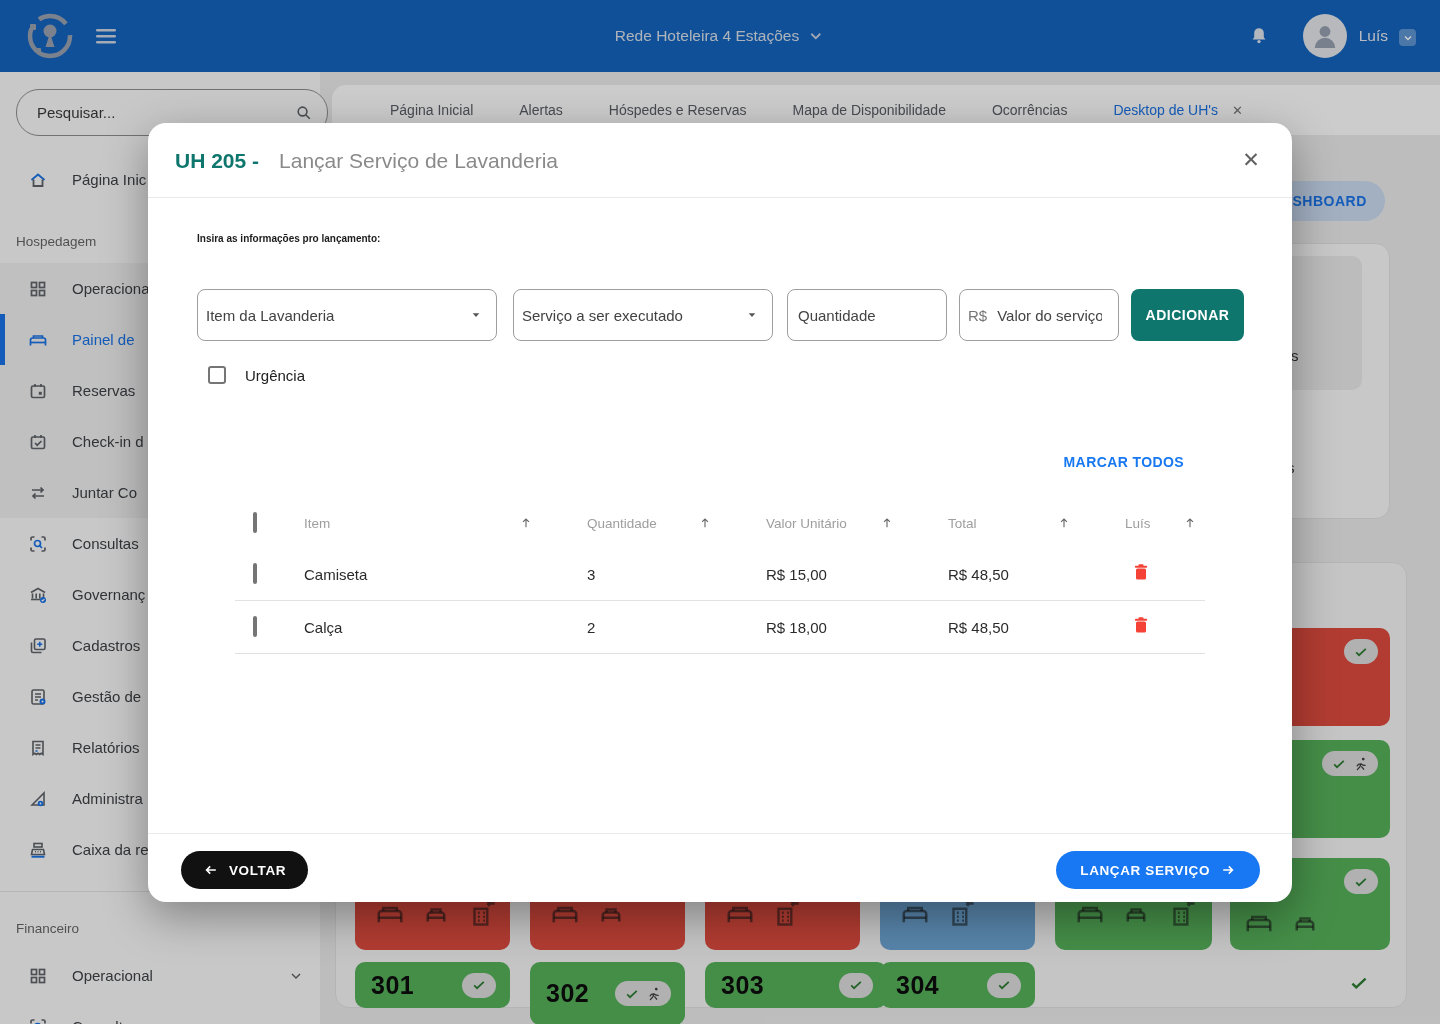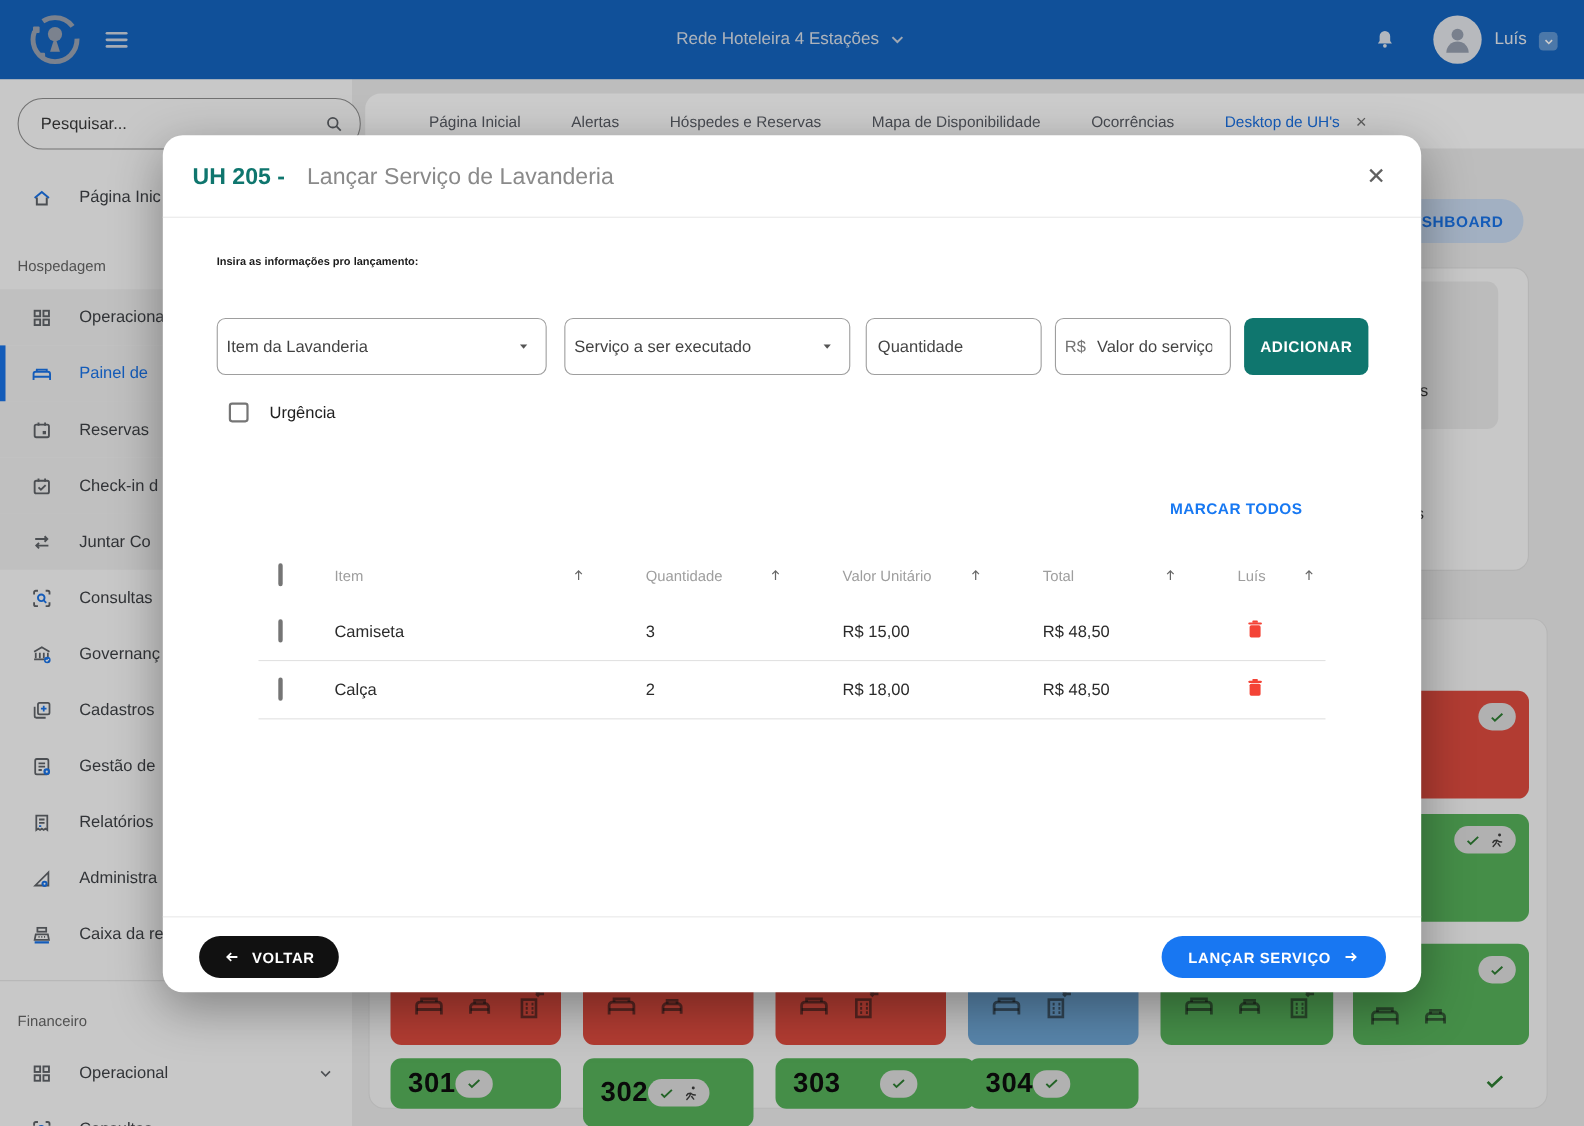--- a/index.html
+++ b/index.html
@@ -62,21 +62,21 @@
   .fragment{position:absolute;font-size:15px;color:#333;z-index:3}
 
   
   .room{position:absolute;border-radius:10px;z-index:3;box-sizing:border-box}
   .room.red{background:#DF4B3F}.room.green{background:#57B25B}.room.blue{background:#6FA7D6}
   .room .icons{display:flex;gap:16px;color:rgba(25,25,25,.58)}
   .room .icons .icn{width:30px;height:30px}
   .room-mid{display:flex;align-items:center;padding-left:20px}
   .room-tall .pill{position:absolute;top:11px;right:12px}
   .room-tall .icons{position:absolute;left:14px;bottom:12px}
-  .room-num{display:flex;align-items:center;padding:0 14px 0 16px}
+  .room-num{display:flex;align-items:center;justify-content:space-between;padding:0 14px 0 16px}
   .room-num .num{font-size:25px;font-weight:800;color:#0d0d0d;letter-spacing:.5px}
   .pill{height:25px;border-radius:13px;background:#DEDEDE;display:flex;align-items:center;
         gap:6px;padding:0 9px}
   .pill .icn{width:16px;height:16px}
   .loose-check{position:absolute;width:22px;height:22px;z-index:3}
 
   
   .overlay{position:absolute;inset:0;background:rgba(0,0,0,.2);z-index:40}
   .modal{position:absolute;left:148px;top:123px;width:1144px;height:779px;background:#fff;
          border-radius:18px;z-index:60;box-shadow:0 14px 45px rgba(0,0,0,.35)}

